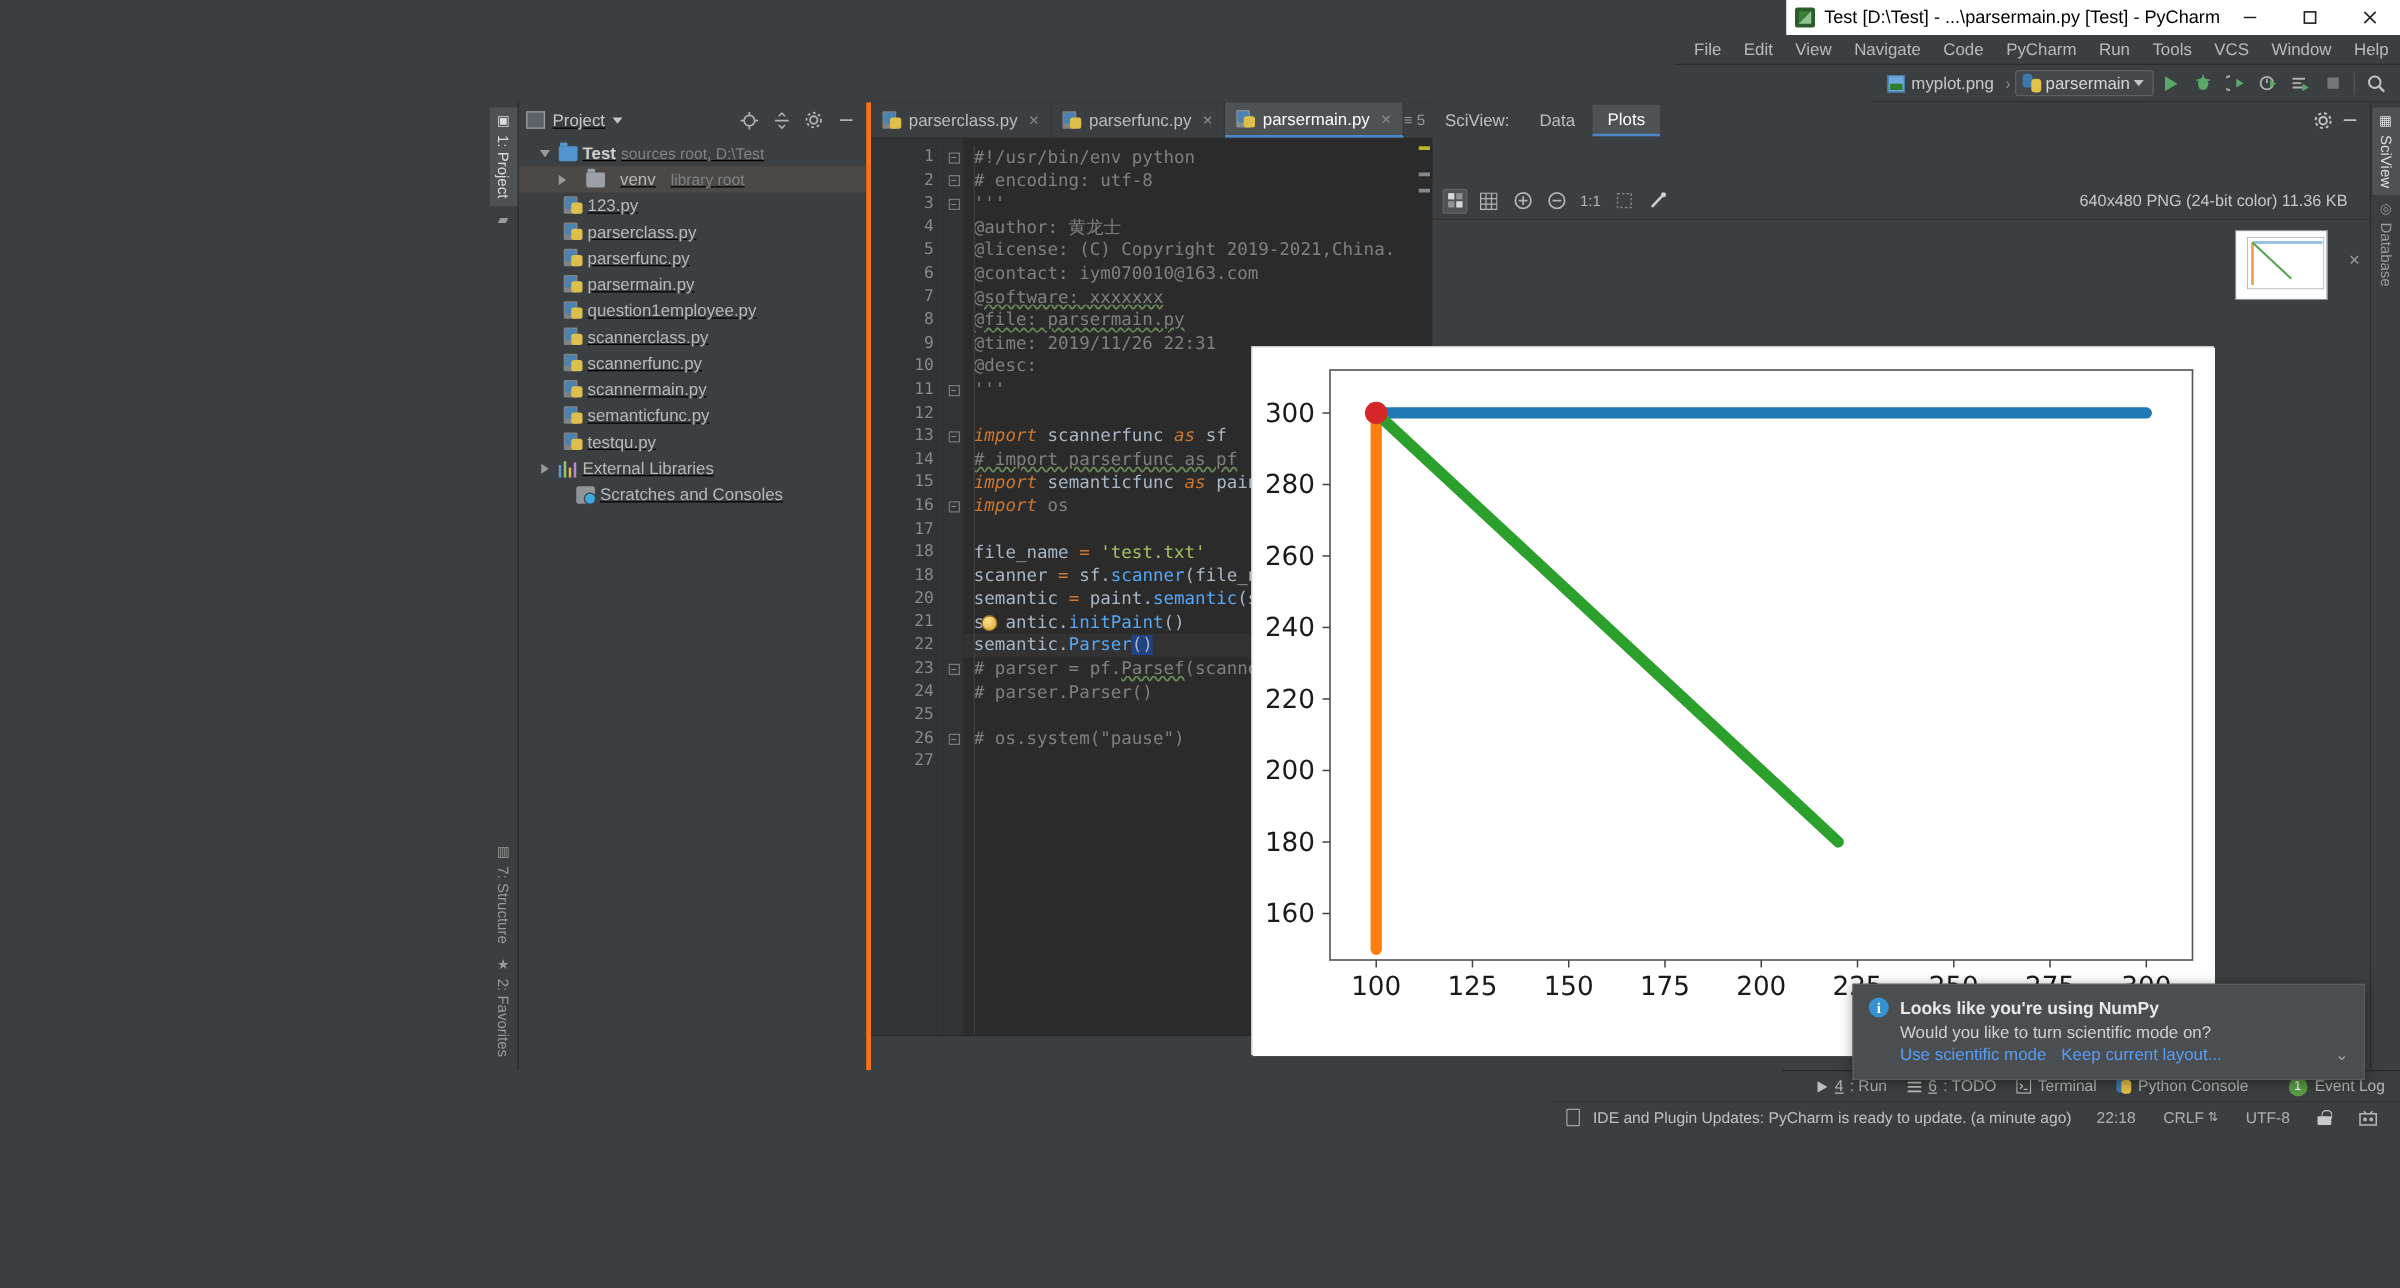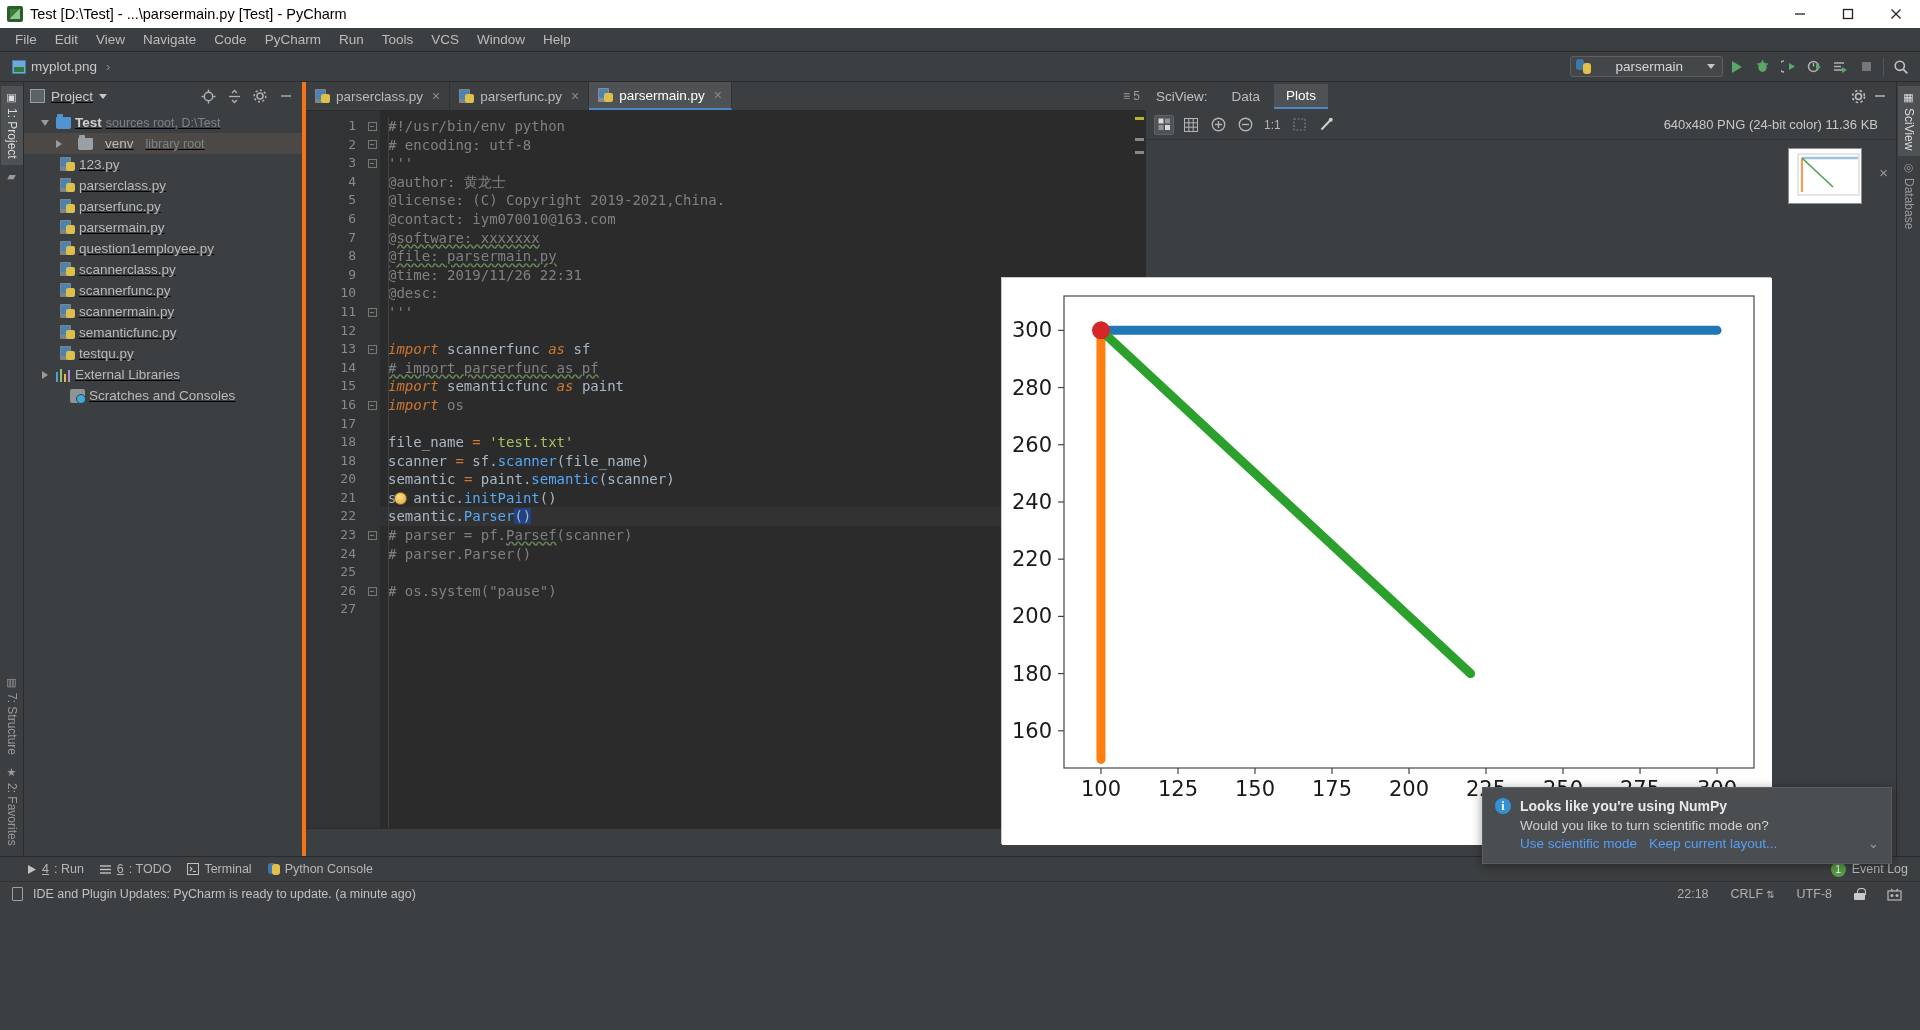--- a/index.html
+++ b/index.html
@@ -1,21 +1,21 @@
 <!DOCTYPE html>
 <html><head>
 <meta charset="utf-8">
 <style>
   * { box-sizing: border-box; margin: 0; padding: 0; }
   html, body {
     width: 1920px; height: 1030px;
     font-family: "Liberation Sans", sans-serif;
     background: #3c3f41; overflow: hidden;
   }
-  .app { position: relative; width: 1920px; height: 906px; display: flex; flex-direction: column; }
+  .app { position: relative; width: 1920px; height: 906px; display: flex; flex-direction: column; align-items: flex-end; }
 
   
   .titlebar {
     height: 28px; background: #ffffff; display: flex; align-items: center;
     padding-left: 7px; flex: none;
   }
   .tb-icon {
     width: 16px; height: 16px; background: #2c5c2c; border-radius: 2px;
     position: relative; flex: none; margin-right: 7px;
   }
@@ -51,21 +51,21 @@
     position: relative;
   }
   .crumb-ico::after {
     content: ""; position: absolute; left: 1px; bottom: 1px; width: 10px; height: 5px;
     background: #2e7d32;
   }
   .crumb-text { font-size: 13.5px; color: #c8c8c8; }
   .crumb-sep { color: #888; font-size: 13px; margin: 0 4px; }
   .nav-spacer { flex: 1; }
   .runcfg {
-    display: flex; align-items: center; gap: 24px; border: 1px solid #5e6060;
+    display: flex; align-items: center; gap: 3px; border: 1px solid #5e6060;
     border-radius: 3px; padding: 2px 7px 2px 5px; background: #43474a;
   }
   .py-ico {
     width: 15px; height: 15px; flex: none; position: relative;
   }
   .py-ico::before, .py-ico::after {
     content: ""; position: absolute; width: 8px; height: 11px; border-radius: 3px;
   }
   .py-ico::before { background: #3c78aa; left: 0; top: 0; }
   .py-ico::after { background: #e3c04a; right: 0; bottom: 0; }
@@ -222,21 +222,21 @@
     padding-left: 10px; gap: 2px;
   }
   .sv-label { font-size: 13.5px; color: #c0c0c0; margin-right: 10px; }
   .sv-tab {
     font-size: 13.5px; color: #bdbdbd; padding: 4px 12px;
   }
   .sv-tab.active { background: #4e5254; color: #ffffff; border-bottom: 2px solid #4a88c7; }
   .sv-header .sp { flex: 1; }
   .sv-toolbar {
     height: 30px; background: #3c3f41; display: flex; align-items: center; flex: none;
-    padding: 0 8px; gap: 7px; border-bottom: 1px solid #313335;
+    padding: 0 8px; gap: 7px; border-bottom: 1px solid #313335; margin-top: 36px;
   }
   .svt-btn {
     width: 20px; height: 20px; display: flex; align-items: center; justify-content: center;
     color: #b4b4b4; font-size: 12px;
   }
   .svt-btn.pressed { background: #4f5355; border: 1px solid #5f6365; border-radius: 2px; }
   .sv-info { margin-left: auto; font-size: 13px; color: #c8c8c8; padding-right: 10px; }
   .sv-split { flex: 1; display: flex; min-height: 0; background: #3c3f41; }
   .sv-plotwrap {
     flex: 1; min-width: 0; display: flex; align-items: center; justify-content: center;

